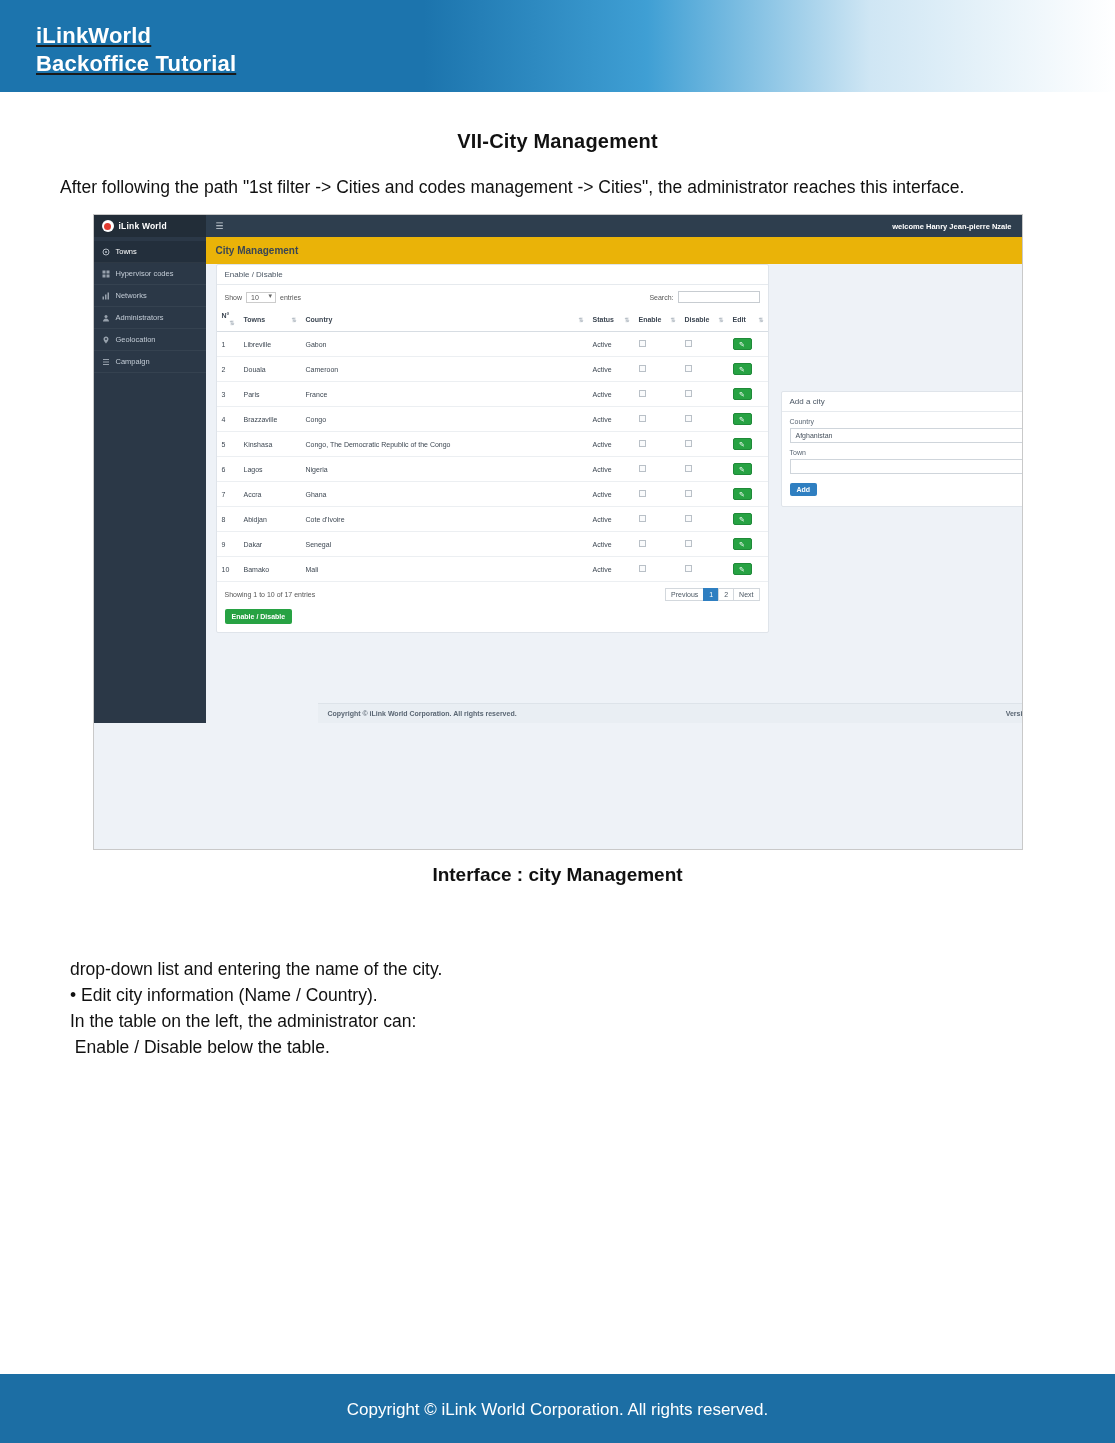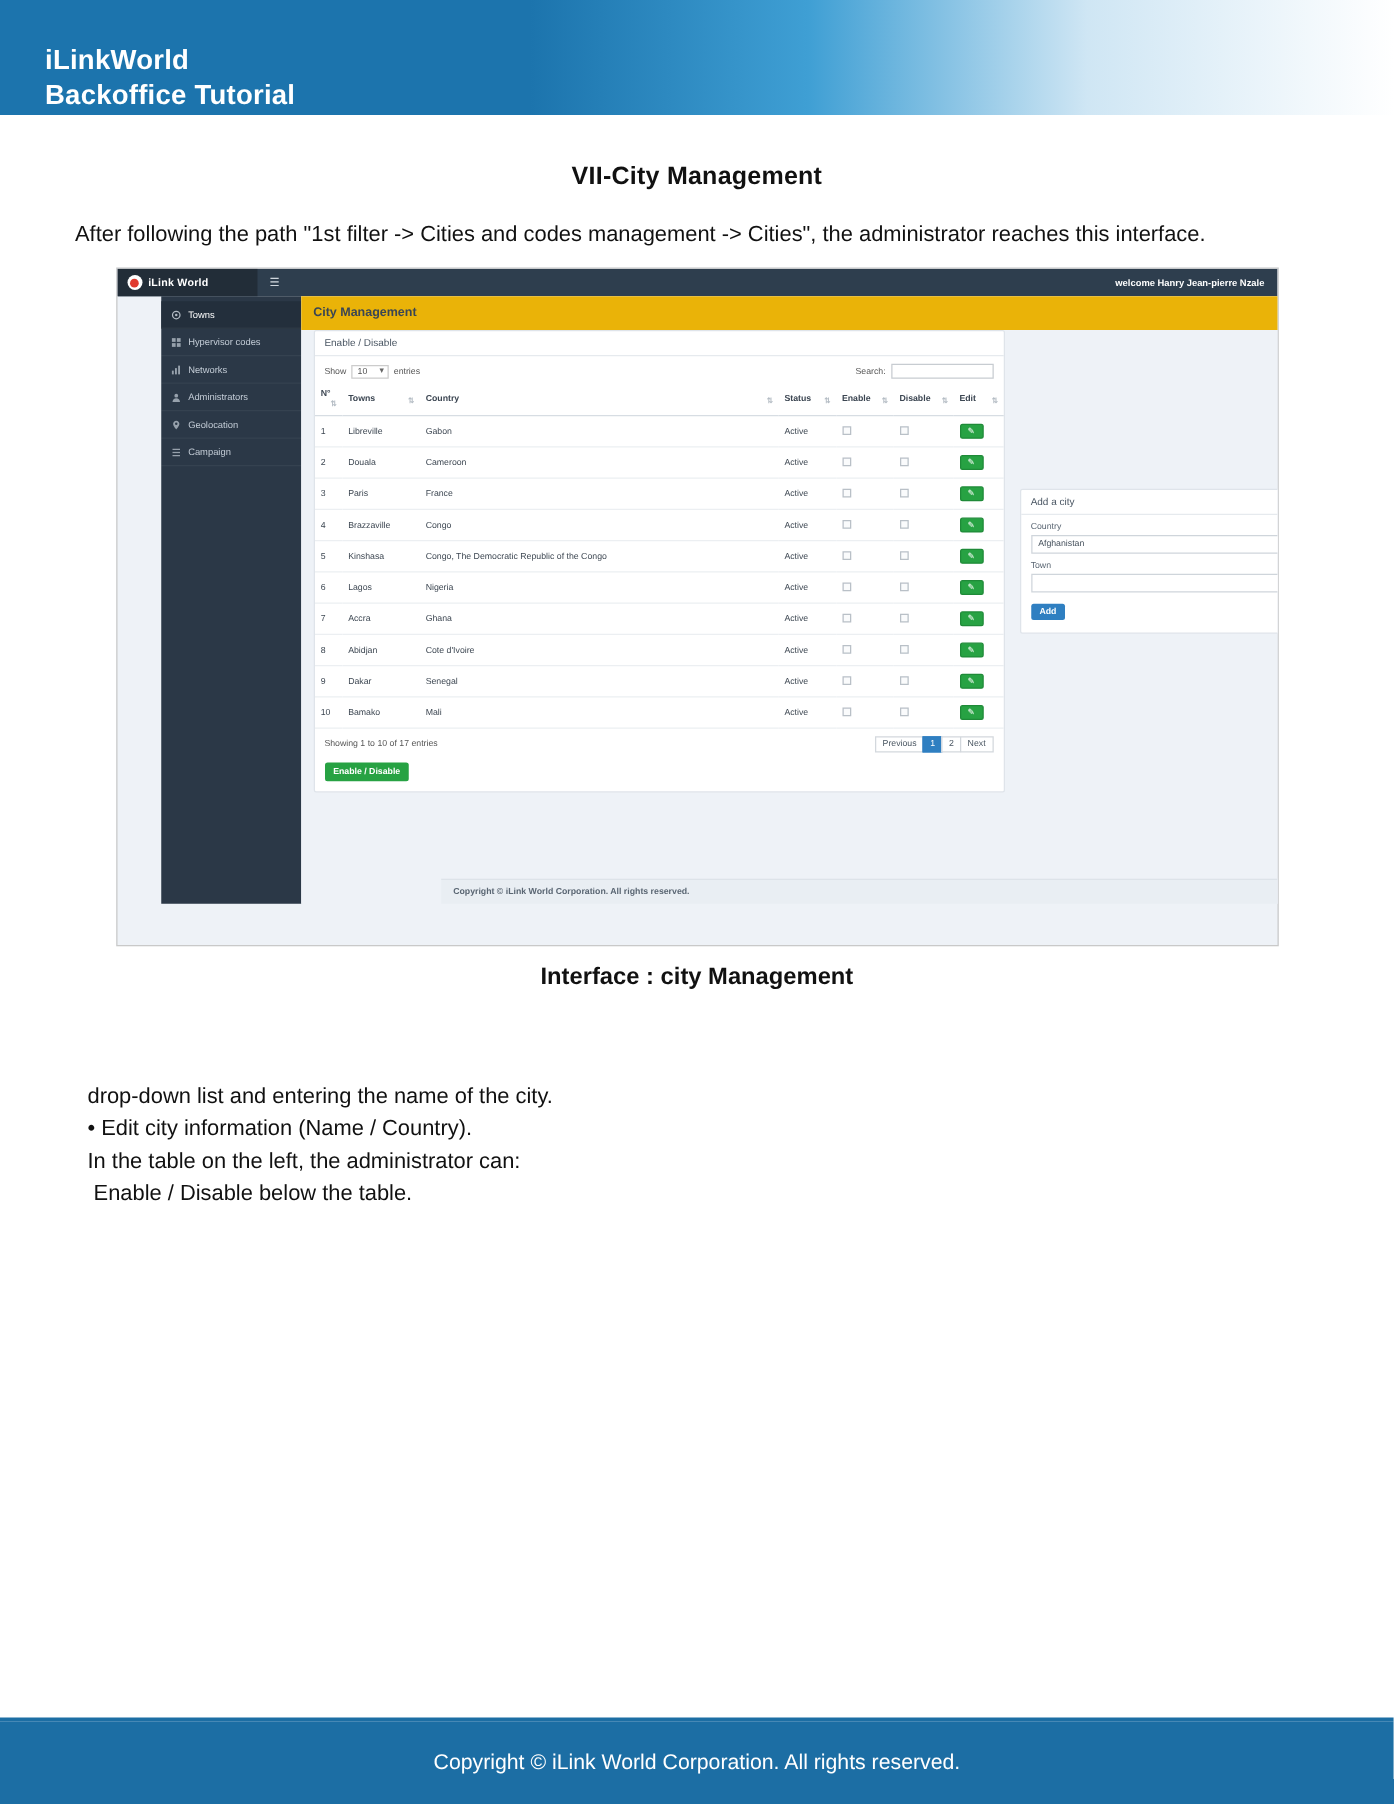--- a/index.html
+++ b/index.html
@@ -11,21 +11,22 @@
     color: #1a1a1a;
     position: relative;
     overflow: hidden;
   }
 
   
   .page-header {
     position: relative;
     height: 92px;
     background: linear-gradient(to right, #1c74ad 0%, #1c74ad 38%, #3f9fd4 58%, #cfe6f4 78%, #ffffff 100%);
-    padding: 34px 0 0 36px;
+    padding: 22px 0 0 36px;
+    text-decoration: underline;
   }
   .page-header .brand-line1 {
     color:#ffffff; font-size:22px; font-weight:bold; line-height:28px; letter-spacing:.2px;
   }
   .page-header .brand-line2 {
     color:#ffffff; font-size:22px; font-weight:bold; line-height:28px; letter-spacing:.2px;
   }
 
   
   .content { padding: 0 50px; }
@@ -46,21 +47,21 @@
 
   
   .shot {
     width: 930px;
     margin: 6px auto 0 auto;
     border: 1px solid #c9c9c9;
     background:#eef2f7;
     position: relative;
     font-size: 7px;
     color:#333;
-    height: 543px;
+    height: 636px;
     overflow:hidden;
   }
   .shot-topbar {
     height: 22px;
     background: #2e3e4e;
     display:flex; align-items:center;
     color:#fff;
   }
   .shot-logo-area {
     width: 112px; height:22px; background:#222d38;
@@ -72,21 +73,21 @@
     display:flex; align-items:center; justify-content:center;
   }
   .shot-logo-circle:after{
     content:""; width:7px; height:7px; border-radius:50%;
     background:#e03a2f;
   }
   .shot-logo-text { font-size:8.5px; font-weight:bold; letter-spacing:.2px; }
   .shot-hamb { margin-left:10px; font-size:9px; color:#cfd6dd; }
   .shot-welcome { margin-left:auto; margin-right:10px; font-size:7.5px; font-weight:bold; }
 
-  .shot-body { display:flex; height:486px;margin-left:35px; }
+  .shot-body { display:flex; height:486px; }
   .shot-sidebar {
     width:112px; background:#2b3847; color:#c3ccd6; padding-top:4px;
     flex:0 0 auto;
   }
   .side-item {
     display:flex; align-items:center; gap:6px;
     padding:6px 8px; font-size:7.5px;
     border-bottom:1px solid rgba(255,255,255,.05);
   }
   .side-item.active { background:#232f3c; color:#fff; }

